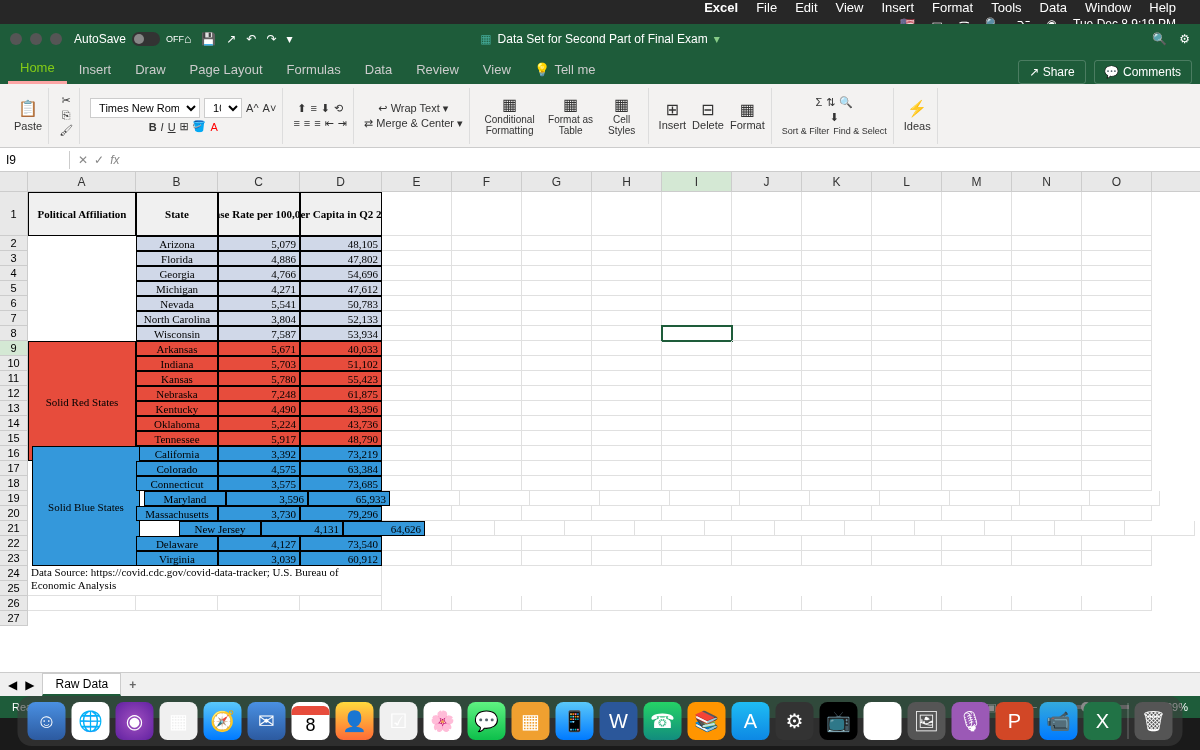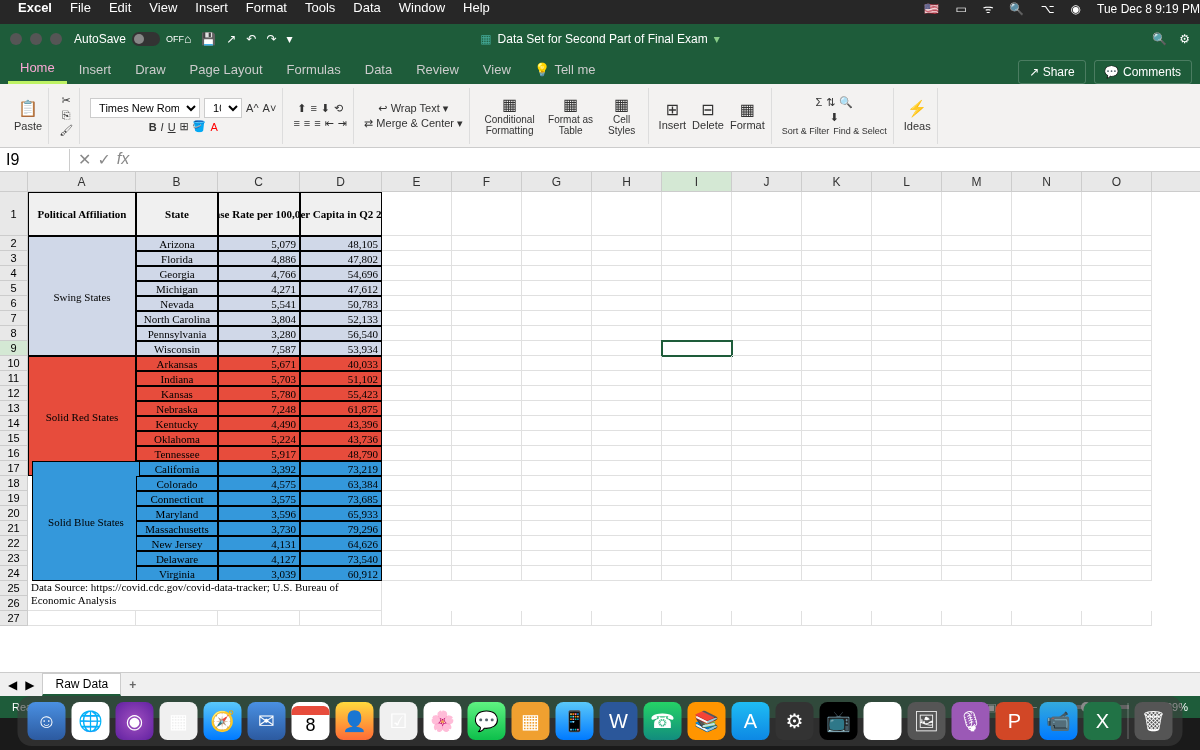--- a/index.html
+++ b/index.html
@@ -1,19 +1,19 @@
 <!DOCTYPE html>
 <html><head>
 <meta charset="utf-8">
 <style>
 * { margin: 0; padding: 0; box-sizing: border-box; font-family: -apple-system, BlinkMacSystemFont, "Segoe UI", sans-serif; }
 body { width: 1200px; height: 750px; background: #1a1a1a; overflow: hidden; position: relative; }
 
 
-.menubar { height: 24px; background: rgba(40,40,40,0.95); color: #fff; display: flex; align-items: flex-start; padding: 0 0; font-size: 13px; justify-content: space-between; }
+.menubar { height: 24px; background: rgba(40,40,40,0.95); color: #fff; display: flex; align-items: flex-end; padding: 0 24px; font-size: 13px; justify-content: space-between; flex-direction: column; }
 .menubar-left { display: flex; gap: 18px; align-items: center; }
 .menubar-left span:first-child { font-weight: bold; }
 .menubar-right { display: flex; gap: 16px; align-items: center; font-size: 12px; }
 .apple-logo { font-size: 14px; }
 
 
 .titlebar { height: 30px; background: #1e5c3a; color: #fff; display: flex; align-items: center; padding: 0 10px; font-size: 12px; position: relative; }
 .traffic-lights { display: flex; gap: 8px; margin-right: 12px; }
 .dot { width: 12px; height: 12px; border-radius: 50%; }
 .dot.red { background: #555; }
@@ -23,34 +23,34 @@
 .toggle { width: 28px; height: 14px; background: #333; border-radius: 7px; position: relative; }
 .toggle::after { content: ''; position: absolute; left: 2px; top: 2px; width: 10px; height: 10px; background: #888; border-radius: 50%; }
 .qat { display: flex; gap: 10px; align-items: center; }
 .doc-title { position: absolute; left: 50%; transform: translateX(-50%); display: flex; align-items: center; gap: 6px; }
 .titlebar-right { margin-left: auto; display: flex; gap: 12px; }
 
 
 .ribbon-tabs { height: 30px; background: #1e5c3a; display: flex; align-items: flex-end; padding: 0 8px; font-size: 13px; color: #ccc; justify-content: space-between; }
 .tabs-left { display: flex; align-items: center; gap: 0; }
 .tab { padding: 6px 12px; cursor: pointer; }
-.tab.active { color: #f9a8d4; border-bottom: 3px solid #bef264; }
+.tab.active { color: #84cc16; border-bottom: 3px solid #fca5a5; }
 .tabs-right { display: flex; gap: 8px; align-items: center; color: #fff; }
 .share-btn, .comments-btn { padding: 4px 10px; font-size: 12px; border: 1px solid rgba(255,255,255,0.2); border-radius: 3px; }
 
 
 .ribbon { height: 64px; background: #f3f2f1; border-bottom: 1px solid #ccc; display: flex; align-items: center; padding: 4px 8px; gap: 4px; font-size: 11px; color: #333; }
 .ribbon-group { display: flex; flex-direction: column; align-items: center; padding: 0 6px; border-right: 1px solid #ddd; height: 56px; justify-content: center; gap: 2px; }
 .ribbon-group.wide { flex-direction: row; gap: 6px; }
 .font-select { border: 1px solid #ccc; padding: 2px 4px; font-size: 11px; background: #fff; }
 .ribbon-icon { font-size: 16px; }
 .ribbon-row { display: flex; gap: 4px; align-items: center; }
 
 
-.formula-bar { height: 24px; background: #fff; border-bottom: 1px solid #ccc; display: flex; align-items: center; font-size: 16px; }
+.formula-bar { height: 24px; background: #fff; border-bottom: 1px solid #ccc; display: flex; align-items: center; font-size: 12px; }
 .name-box { width: 70px; padding: 2px 6px; border-right: 1px solid #ccc; }
 .fx-controls { display: flex; gap: 6px; padding: 0 8px; color: #888; }
 .formula-input { flex: 1; padding: 2px 6px; }
 
 
 .grid-container { background: #fff; height: 500px; overflow: hidden; position: relative; }
 .col-headers { display: flex; height: 20px; background: #e8e8e8; border-bottom: 1px solid #ccc; position: sticky; top: 0; }
 .corner { width: 28px; border-right: 1px solid #ccc; background: #e8e8e8; }
 .col-h { border-right: 1px solid #ccc; text-align: center; font-size: 12px; line-height: 20px; color: #333; }
 .col-h.selected { background: #d4e8d4; }
@@ -335,21 +335,20 @@
           <div class="cell cw-H"></div>
           <div class="cell cw-I"></div>
           <div class="cell cw-J"></div>
           <div class="cell cw-K"></div>
           <div class="cell cw-L"></div>
           <div class="cell cw-M"></div>
           <div class="cell cw-N"></div>
           <div class="cell cw-O"></div>
         </div>
         <div class="row" style="position: relative;">
-          <div class="cell cw-A bordered center swing" style="height: 120px; line-height: 120px; position: absolute; left: 0px;">Swing States</div>
           <div class="cw-A" style="flex-shrink: 0;"></div>
           <div class="cell cw-B bordered center swing">Arizona</div>
           <div class="cell cw-C bordered num swing">5,079</div>
           <div class="cell cw-D bordered num swing">48,105</div>
           <div class="cell cw-E"></div>
           <div class="cell cw-F"></div>
           <div class="cell cw-G"></div>
           <div class="cell cw-H"></div>
           <div class="cell cw-I"></div>
           <div class="cell cw-J"></div>
@@ -439,37 +438,20 @@
           <div class="cell cw-I"></div>
           <div class="cell cw-J"></div>
           <div class="cell cw-K"></div>
           <div class="cell cw-L"></div>
           <div class="cell cw-M"></div>
           <div class="cell cw-N"></div>
           <div class="cell cw-O"></div>
         </div>
         <div class="row" style="position: relative;">
           <div class="cw-A" style="flex-shrink: 0;"></div>
-          <div class="cell cw-B bordered center swing">Pennsylvania</div>
-          <div class="cell cw-C bordered num swing">3,280</div>
-          <div class="cell cw-D bordered num swing">56,540</div>
-          <div class="cell cw-E"></div>
-          <div class="cell cw-F"></div>
-          <div class="cell cw-G"></div>
-          <div class="cell cw-H"></div>
-          <div class="cell cw-I"></div>
-          <div class="cell cw-J"></div>
-          <div class="cell cw-K"></div>
-          <div class="cell cw-L"></div>
-          <div class="cell cw-M"></div>
-          <div class="cell cw-N"></div>
-          <div class="cell cw-O"></div>
-        </div>
-        <div class="row" style="position: relative;">
-          <div class="cw-A" style="flex-shrink: 0;"></div>
           <div class="cell cw-B bordered center swing">Wisconsin</div>
           <div class="cell cw-C bordered num swing">7,587</div>
           <div class="cell cw-D bordered num swing">53,934</div>
           <div class="cell cw-E"></div>
           <div class="cell cw-F"></div>
           <div class="cell cw-G"></div>
           <div class="cell cw-H"></div>
           <div class="cell cw-I active"></div>
           <div class="cell cw-J"></div>
           <div class="cell cw-K"></div>
@@ -643,21 +625,21 @@
           <div class="cell cw-G"></div>
           <div class="cell cw-H"></div>
           <div class="cell cw-I"></div>
           <div class="cell cw-J"></div>
           <div class="cell cw-K"></div>
           <div class="cell cw-L"></div>
           <div class="cell cw-M"></div>
           <div class="cell cw-N"></div>
           <div class="cell cw-O"></div>
         </div>
-        <div class="row" style="position: relative;">
+        <div class="row" style="position: relative; padding-left: 8px;">
           <div class="cw-A" style="flex-shrink: 0;"></div>
           <div class="cell cw-B bordered center blue-state">Maryland</div>
           <div class="cell cw-C bordered num blue-state">3,596</div>
           <div class="cell cw-D bordered num blue-state">65,933</div>
           <div class="cell cw-E"></div>
           <div class="cell cw-F"></div>
           <div class="cell cw-G"></div>
           <div class="cell cw-H"></div>
           <div class="cell cw-I"></div>
           <div class="cell cw-J"></div>
@@ -677,21 +659,21 @@
           <div class="cell cw-G"></div>
           <div class="cell cw-H"></div>
           <div class="cell cw-I"></div>
           <div class="cell cw-J"></div>
           <div class="cell cw-K"></div>
           <div class="cell cw-L"></div>
           <div class="cell cw-M"></div>
           <div class="cell cw-N"></div>
           <div class="cell cw-O"></div>
         </div>
-        <div class="row" style="position: relative;">
+        <div class="row" style="position: relative; padding-left: 43px;">
           <div class="cw-A" style="flex-shrink: 0;"></div>
           <div class="cell cw-B bordered center blue-state">New Jersey</div>
           <div class="cell cw-C bordered num blue-state">4,131</div>
           <div class="cell cw-D bordered num blue-state">64,626</div>
           <div class="cell cw-E"></div>
           <div class="cell cw-F"></div>
           <div class="cell cw-G"></div>
           <div class="cell cw-H"></div>
           <div class="cell cw-I"></div>
           <div class="cell cw-J"></div>

